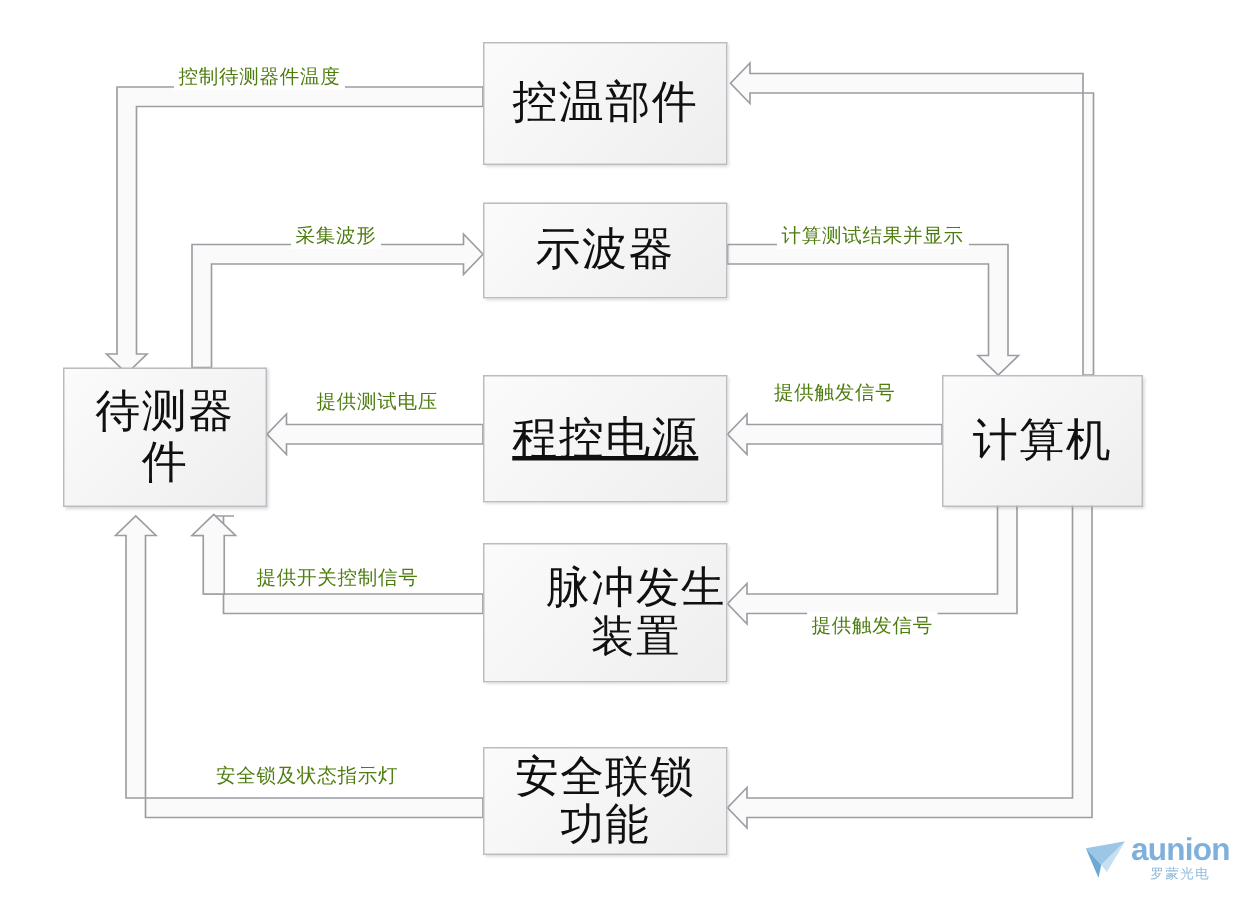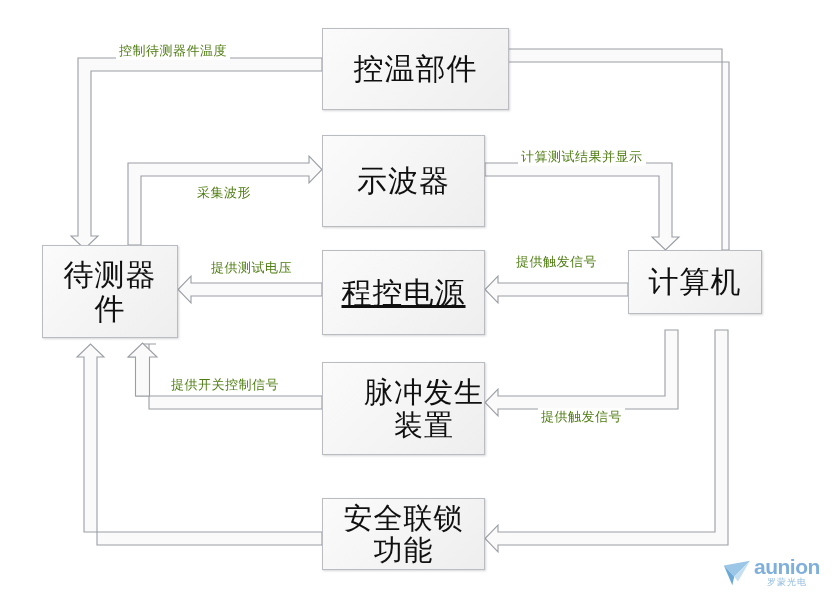--- a/index.html
+++ b/index.html
@@ -109,25 +109,25 @@
     </g>
   </svg>
 
   <div class="node" style="left:42px; top:245px; width:136px; height:93px;">
     <span style="display:block">
       <span>待测器</span><br>
       <span>件</span>
     </span>
   </div>
 
-  <div class="node" style="left:322px; top:28px; width:187px; height:82px;">
+  <div class="node" style="left:322px; top:28px; width:163px; height:82px;">
     <span>控温部件</span>
   </div>
 
-  <div class="node" style="left:322px; top:135px; width:163px; height:92px;">
+  <div class="node" style="left:322px; top:135px; width:163px; height:64px;">
     <span>示波器</span>
   </div>
 
   <div class="node" style="left:322px; top:250px; width:163px; height:85px;text-decoration:underline;">
     <span>程控电源</span>
   </div>
 
   <div class="node two-line" style="left:322px; top:362px; width:163px; height:93px;padding-left:41px;">
     <span style="display:block">
       <span>脉冲发生</span><br>
@@ -135,38 +135,39 @@
     </span>
   </div>
 
   <div class="node two-line" style="left:322px; top:498px; width:163px; height:72px;">
     <span style="display:block">
       <span>安全联锁</span><br>
       <span>功能</span>
     </span>
   </div>
 
-  <div class="node" style="left:628px; top:250px; width:134px; height:64px;">
+  <div class="node" style="left:628px; top:250px; width:134px; height:88px;">
     <span>计算机</span>
   </div>
 
   <div class="edge-label" style="left:116px; top:42px;">控制待测器件温度</div>
 
-  <div class="edge-label" style="left:194px; top:148px;margin-top:36px;">采集波形</div>
+  <div class="edge-label" style="left:194px; top:148px;">采集波形</div>
 
   <div class="edge-label" style="left:518px; top:148px;">计算测试结果并显示</div>
 
   <div class="edge-label" style="left:208px; top:259px;">提供测试电压</div>
 
   <div class="edge-label" style="left:513px; top:253px;">提供触发信号</div>
 
   <div class="edge-label" style="left:168px; top:376px;">提供开关控制信号</div>
 
   <div class="edge-label" style="left:538px; top:376px;margin-top:32px;">提供触发信号</div>
 
+  <div class="edge-label" style="left:141px; top:508px;">安全锁及状态指示灯</div>
 
   <div id="logo">
     <svg class="mark" viewBox="0 0 32 32" xmlns="http://www.w3.org/2000/svg">
       <path d="M2 9 L30 4 L13 21 Z" fill="#9cc6e6"></path>
       <path d="M2 9 L13 21 L11 30 Z" fill="#6aa8d6"></path>
       <path d="M13 21 L30 4 L17 26 Z" fill="#c6e0f2"></path>
     </svg>
     <div class="words">
       <div class="brand">aunion</div>
       <div class="brand-cn">罗蒙光电</div>

